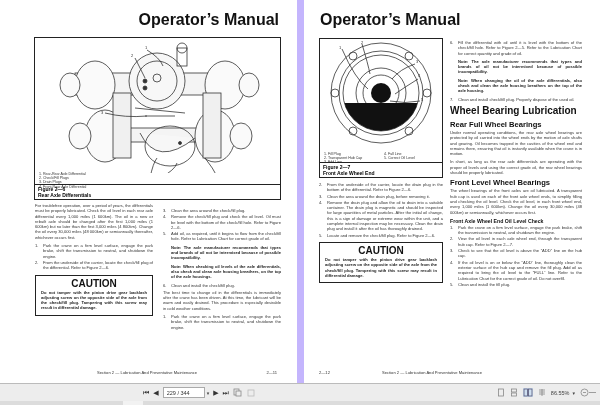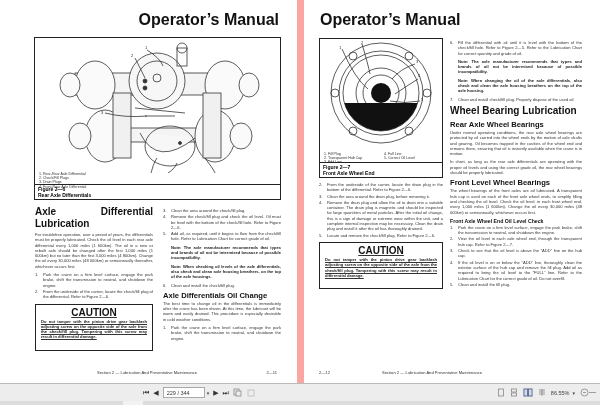--- a/index.html
+++ b/index.html
@@ -1,36 +1,36 @@
 <!DOCTYPE html>
 <html><head>
 <meta charset="utf-8">
 <style>
 *{box-sizing:border-box;margin:0;padding:0;}
 html,body{width:600px;height:405px;overflow:hidden;background:#8a8a8a;font-family:"Liberation Sans",sans-serif;}
-.viewer{position:absolute;left:0;top:0;width:600px;height:405px;background:#fca5a5;}
+.viewer{position:absolute;left:0;top:0;width:600px;height:405px;background:#c4b5fd;}
 .page{position:absolute;top:0;height:383px;background:#fff;overflow:hidden;}
 .page.left{left:0;width:297px;}
 .page.right{left:304px;width:296px;}
 .hdr{position:absolute;top:11px;font-weight:bold;font-size:16px;color:#111;}
 .page.left .hdr{right:18px;}
 .page.right .hdr{left:16px;}
 .fig{position:absolute;border:1px solid #222;background:#fff;}
 .fig .cap{position:absolute;left:0;right:0;bottom:0;border-top:1px solid #222;padding:1px 3px;font-size:5px;font-weight:bold;line-height:6px;}
 .legend{position:absolute;font-size:3.6px;line-height:4.2px;color:#333;}
 .col{position:absolute;font-size:4.1px;line-height:5.3px;color:#333;text-align:justify;}
 .col h2{font-size:10px;line-height:12px;color:#111;font-weight:bold;margin:3px 0 2px 0;}
 .col h3{font-size:7.6px;line-height:9px;color:#111;font-weight:bold;margin:3px 0 1px 0;}
 .col h4{font-size:5.2px;line-height:7px;color:#111;font-weight:bold;margin:2px 0 0 0;}
 .col p{margin-bottom:3px;}
 .col ol{list-style:none;margin-bottom:2px;}
 .col ol li{display:flex;margin-bottom:1px;}
 .col ol li .n{width:8px;flex:none;}
 .col .note{font-weight:bold;color:#222;margin:3px 0 3px 8px;}
-.caution{border:1px solid #222;padding:2px 5px 10px 5px;margin:4px 0;text-decoration:underline;}
+.caution{border:1px solid #222;padding:2px 5px 4px 5px;margin:4px 0;}
 .caution .t{font-size:10px;font-weight:bold;text-align:center;color:#111;line-height:12px;}
 .caution .b{font-size:4.1px;line-height:5.3px;font-weight:bold;color:#222;text-align:justify;}
 .footer{position:absolute;bottom:8px;font-size:4.1px;color:#333;}
 .toolbar{position:absolute;left:0;top:383px;width:600px;height:22px;background:#ededed;border-top:1px solid #bbb;}
 .nav{position:absolute;left:143px;top:3px;display:flex;align-items:center;gap:4px;font-size:7px;color:#333;}
 .nav .btn{font-size:7px;color:#333;cursor:pointer;}
 .pagebox{width:42px;height:11px;border:1px solid #aaa;background:#fff;font-size:5.5px;line-height:10px;padding-left:3px;color:#333;}
 .drop{font-size:5px;color:#444;margin-left:-2px;}
 .right-tools{position:absolute;right:4px;top:4px;display:flex;align-items:center;gap:5px;font-size:7px;color:#666;}
 .right-tools .zoomval{font-size:5.5px;color:#444;}
@@ -96,21 +96,20 @@
         <div>3.  Drain Plugs</div>
         <div>4.  Front-Rear Axle Differential</div>
       </div>
       <div class="cap">
         <div>Figure 2—6</div>
         <div>Rear Axle Differentials</div>
       </div>
     </div>
 
     <div class="col" style="left:35px;top:203px;width:118px;">
-      <h2>Axle Differential Lubrication</h2>
       <p>For troublefree operation, over a period of years, the differentials must be properly lubricated. Check the oil level in each rear axle differential every 1,000 miles (1 600km). The oil in a new or rebuilt axle should be changed after the first 1,000 miles (1 600km) but no later than the first 3,000 miles (4 800km). Change the oil every 30,000 miles (48 000km) or semiannually thereafter, whichever occurs first.</p>
       <ol>
         <li>
             <span class="n">1.</span>
             <span>Park the crane on a firm level surface, engage the park brake, shift the transmission to neutral, and shutdown the engine.</span>
           </li>
         <li>
             <span class="n">2.</span>
             <span>From the underside of the carrier, locate the check/fill plug of the differential. Refer to Figure 2—6.</span>
           </li>
@@ -137,21 +136,20 @@
           </li>
       </ol>
       <div class="note">Note:  The axle manufacturer recommends that types and brands of oil not be intermixed because of possible incompatibility.</div>
       <div class="note">Note:  When checking oil levels of the axle differentials, also check and clean axle housing breathers, on the top of the axle housings.</div>
       <ol>
         <li>
             <span class="n">6.</span>
             <span>Clean and install the check/fill plug.</span>
           </li>
       </ol>
-      <h3>Axle Differentials Oil Change</h3>
       <p>The best time to change oil in the differentials is immediately after the crane has been driven. At this time, the lubricant will be warm and easily drained. This procedure is especially desirable in cold weather conditions.</p>
       <ol>
         <li>
             <span class="n">1.</span>
             <span>Park the crane on a firm level surface, engage the park brake, shift the transmission to neutral, and shutdown the engine.</span>
           </li>
       </ol>
     </div>
 
     <div class="footer" style="left:97px;">Section 2 — Lubrication And Preventative Maintenance</div>
@@ -245,21 +243,21 @@
       </ol>
       <div class="note">Note:  The axle manufacturer recommends that types and brands of oil not be intermixed because of possible incompatibility.</div>
       <div class="note">Note:  When changing the oil of the axle differentials, also check and clean the axle housing breathers on the top of the axle housing.</div>
       <ol>
         <li>
             <span class="n">7.</span>
             <span>Clean and install check/fill plug. Properly dispose of the used oil.</span>
           </li>
       </ol>
       <h2>Wheel Bearing Lubrication</h2>
-      <h3>Rear Axle Wheel Bearings</h3>
+      <h3>Rear Full Wheel Bearings</h3>
       <p>Under normal operating conditions, the rear axle wheel bearings are protected by oil carried into the wheel ends by the motion of axle shafts and gearing. Oil becomes trapped in the cavities of the wheel end and remains there, ensuring that oil is instantly available when the crane is in motion.</p>
       <p>In short, as long as the rear axle differentials are operating with the proper oil levels and using the correct grade oil, the rear wheel bearings should be properly lubricated.</p>
       <h3>Front Level Wheel Bearings</h3>
       <p>The wheel bearings of the front axles are oil lubricated. A transparent hub cap is used on each of the front axle wheel ends, to simplify filling and checking the oil level. Check the oil level, in each front wheel end, every 1,000 miles (1 600km). Change the oil every 30,000 miles (48 000km) or semiannually, whichever occurs first.</p>
       <h4>Front Axle Wheel End Oil Level Check</h4>
       <ol>
         <li>
             <span class="n">1.</span>
             <span>Park the crane on a firm level surface, engage the park brake, shift the transmission to neutral, and shutdown the engine.</span>
           </li>

